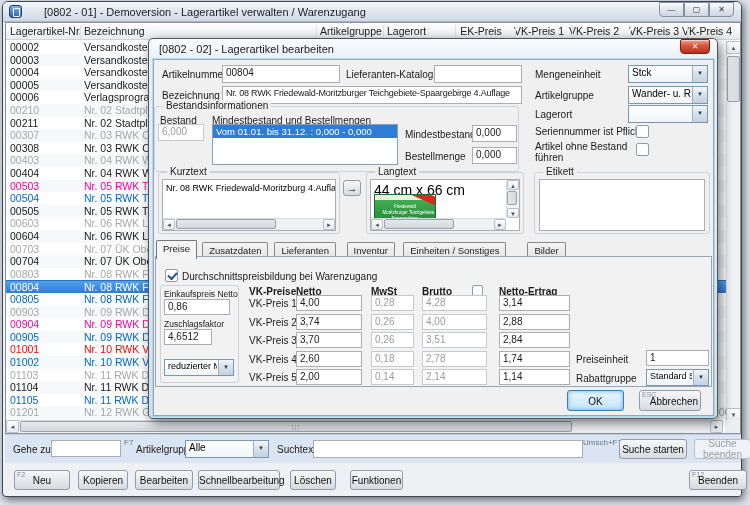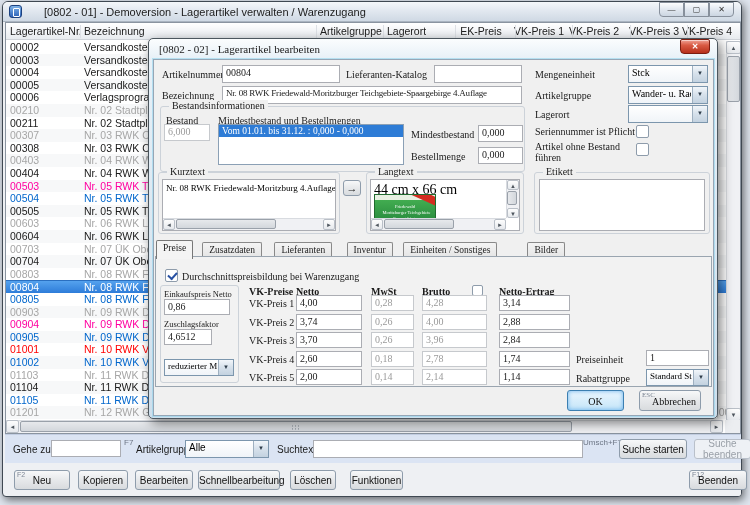--- a/index.html
+++ b/index.html
@@ -70,21 +70,21 @@
          border-radius:3px; font-size:10px; color:#111; text-align:center; }
   .btn .cap { position:absolute; left:0; right:0; top:50%; transform:translateY(-50%); }
   .btn .fkey { position:absolute; left:2px; top:0px; font-size:7px; color:#7d8694; }
   .btn.disabled { color:#9aa0a8; border-color:#b9c0ca; background:#eef1f5; }
   .btn.default { border-color:#3c7fb1; background:linear-gradient(#eaf6fe,#c5e5f8); box-shadow:inset 0 0 4px rgba(90,170,235,.9); }
 
   
   .dlg { position:absolute; left:148px; top:38px; width:570px; height:381px; z-index:10;
          border:1px solid #4c565e; border-radius:5px;
          background:linear-gradient(#fbfdfe,#e7f0f7 20px,#cfdfec);
-         box-shadow:3px 4px 12px rgba(0,0,0,.5);font-family:Liberation Serif, serif; }
+         box-shadow:3px 4px 12px rgba(0,0,0,.5); }
   .dlg-title { position:absolute; left:10px; top:4px; font-size:11px; color:#1a1a1a; white-space:nowrap; }
   .dlg-close { position:absolute; right:7px; top:0px; width:30px; height:15px;
          background:linear-gradient(#f0a396,#d95b44 40%,#b7301b); border:1px solid #7c1d10;
          border-radius:2px 2px 4px 4px; color:#fff; font-size:8px; font-weight:bold; text-align:center; line-height:14px;
          box-shadow:inset 0 1px 0 rgba(255,255,255,.5); }
   .client { position:absolute; left:4px; top:20px; width:561px; height:357px; background:#f0f0f0;
          border:1px solid #96a6b6; box-shadow:0 0 0 1px rgba(140,210,235,.55); }
   .grp { position:absolute; border:1px solid #ccd2d9; border-radius:3px; }
   .grp > .legend { position:absolute; top:-7px; left:8px; background:#f0f0f0; padding:0 3px; font-size:10px; color:#1a1a1a; white-space:nowrap; }
   .white { background:#fff; border:1px solid #abadb3; position:absolute; overflow:hidden; }
@@ -366,21 +366,21 @@
     <span class="lbl" style="left:381px; top:49px">Lagerort</span>
     <div class="combo" style="left:474px; top:45px; width:80px; height:18px">
       <span class="cv"></span>
       <span class="cbtn">▼</span>
     </div>
     <span class="lbl" style="left:381px; top:66px">Seriennummer ist Pflicht</span>
     <div class="cb" style="left:482px; top:65px"></div>
     <span class="lbl" style="left:381px; top:81px; width:102px; white-space:normal; line-height:11px">Artikel ohne Bestand führen</span>
     <div class="cb" style="left:482px; top:83px"></div>
 
-    <div class="grp" style="left:6px; top:46px; width:365px; height:66px">
+    <div class="grp" style="left:0; top:46px; width:365px; height:66px">
       <span class="legend">Bestandsinformationen</span>
       <span class="lbl" style="left:5px; top:8px">Bestand</span>
       <div class="inp gray noborder-gray" style="left:3px; top:17px; width:46px; height:17px">6,000</div>
       <span class="lbl" style="left:57px; top:8px">Mindestbestand und Bestellmengen</span>
       <div class="listbox" style="left:57px; top:17px; width:186px; height:41px">
         <span class="sel">Vom 01.01. bis 31.12. : 0,000 - 0,000</span>
       </div>
       <span class="lbl" style="left:250px; top:22px">Mindestbestand</span>
       <div class="inp" style="left:317px; top:18px; width:45px; height:17px">0,000</div>
       <span class="lbl" style="left:250px; top:44px">Bestellmenge</span>
@@ -471,21 +471,21 @@
           <div class="inp gray noborder-gray" style="left:266px; top:38px; width:65px; height:16px">4,28</div>
           <div class="inp" style="left:343px; top:38px; width:71px; height:16px">3,14</div>
           <span class="vk-lbl" style="left:93px; top:59.5px">VK-Preis 2</span>
           <div class="inp" style="left:140px; top:56.5px; width:66px; height:16px">3,74</div>
           <div class="inp gray noborder-gray" style="left:215px; top:56.5px; width:43px; height:16px">0,26</div>
           <div class="inp gray noborder-gray" style="left:266px; top:56.5px; width:65px; height:16px">4,00</div>
           <div class="inp" style="left:343px; top:56.5px; width:71px; height:16px">2,88</div>
           <span class="vk-lbl" style="left:93px; top:78px">VK-Preis 3</span>
           <div class="inp" style="left:140px; top:75px; width:66px; height:16px">3,70</div>
           <div class="inp gray noborder-gray" style="left:215px; top:75px; width:43px; height:16px">0,26</div>
-          <div class="inp gray noborder-gray" style="left:266px; top:75px; width:65px; height:16px">3,96</div>
+          <div class="inp gray noborder-gray" style="left:266px; top:75px; width:65px; height:16px">3,51</div>
           <div class="inp" style="left:343px; top:75px; width:71px; height:16px">2,84</div>
           <span class="vk-lbl" style="left:93px; top:96.5px">VK-Preis 4</span>
           <div class="inp" style="left:140px; top:93.5px; width:66px; height:16px">2,60</div>
           <div class="inp gray noborder-gray" style="left:215px; top:93.5px; width:43px; height:16px">0,18</div>
           <div class="inp gray noborder-gray" style="left:266px; top:93.5px; width:65px; height:16px">2,78</div>
           <div class="inp" style="left:343px; top:93.5px; width:71px; height:16px">1,74</div>
           <span class="vk-lbl" style="left:93px; top:115px">VK-Preis 5</span>
           <div class="inp" style="left:140px; top:112px; width:66px; height:16px">2,00</div>
           <div class="inp gray noborder-gray" style="left:215px; top:112px; width:43px; height:16px">0,14</div>
           <div class="inp gray noborder-gray" style="left:266px; top:112px; width:65px; height:16px">2,14</div>

